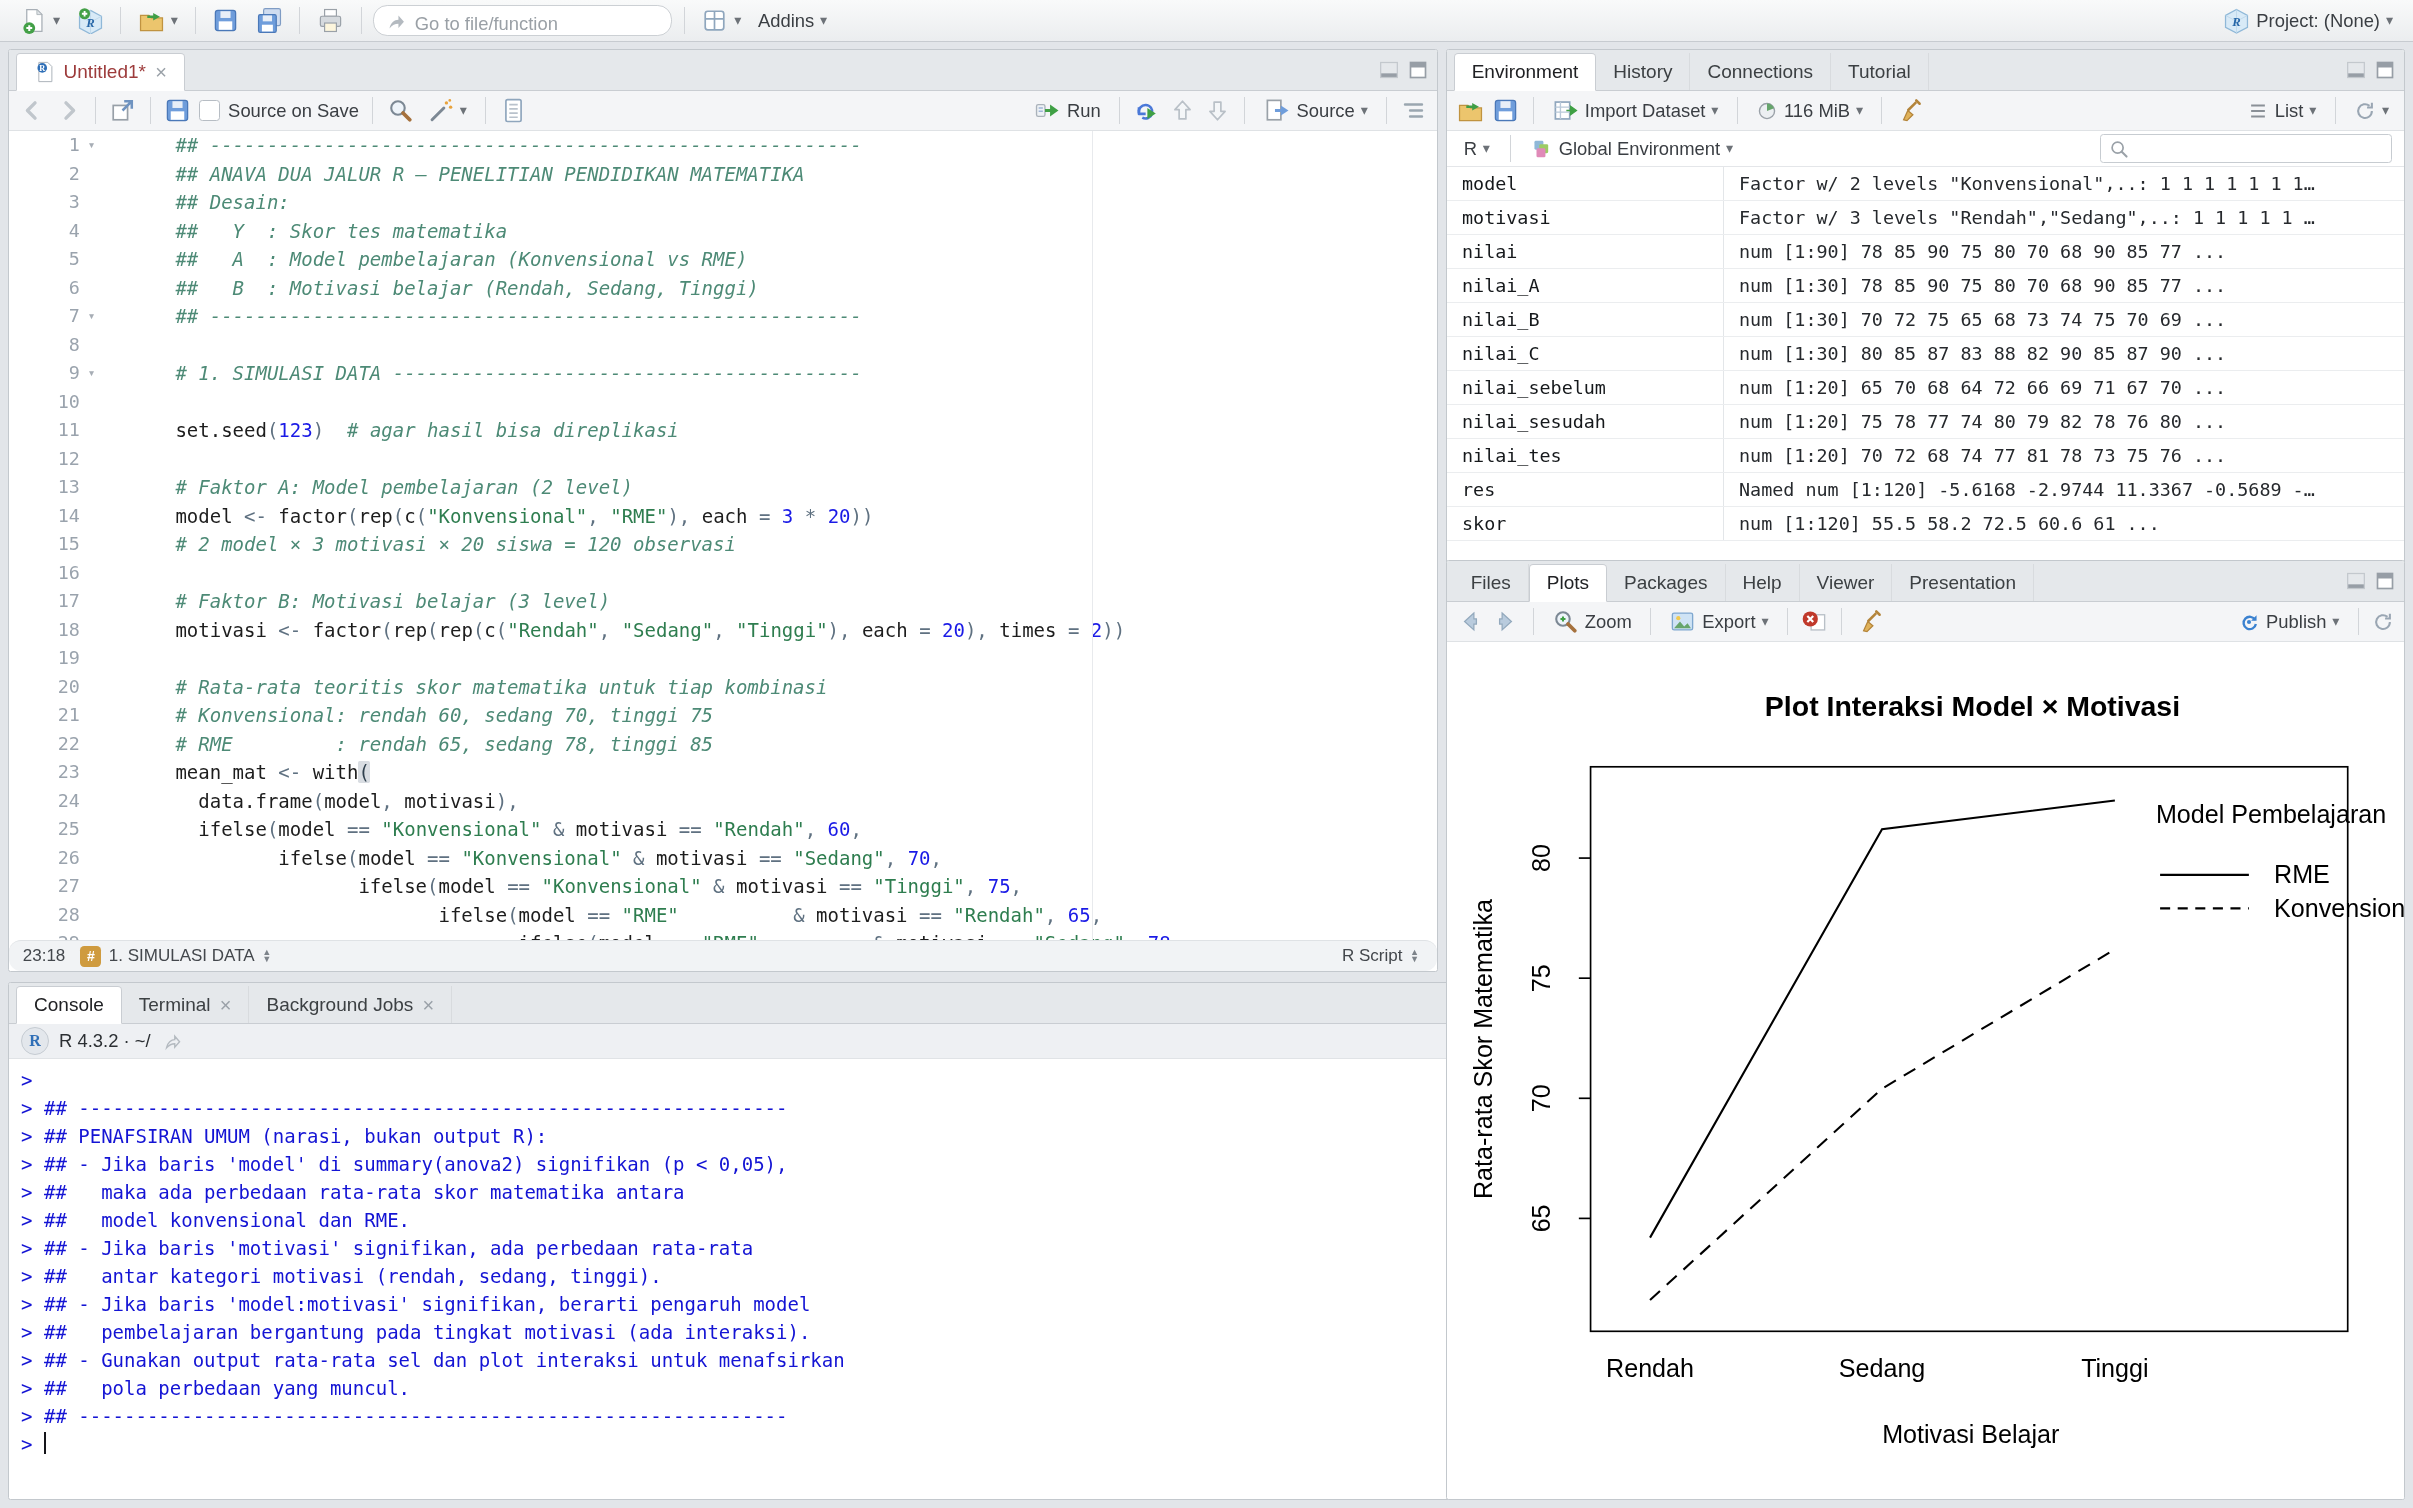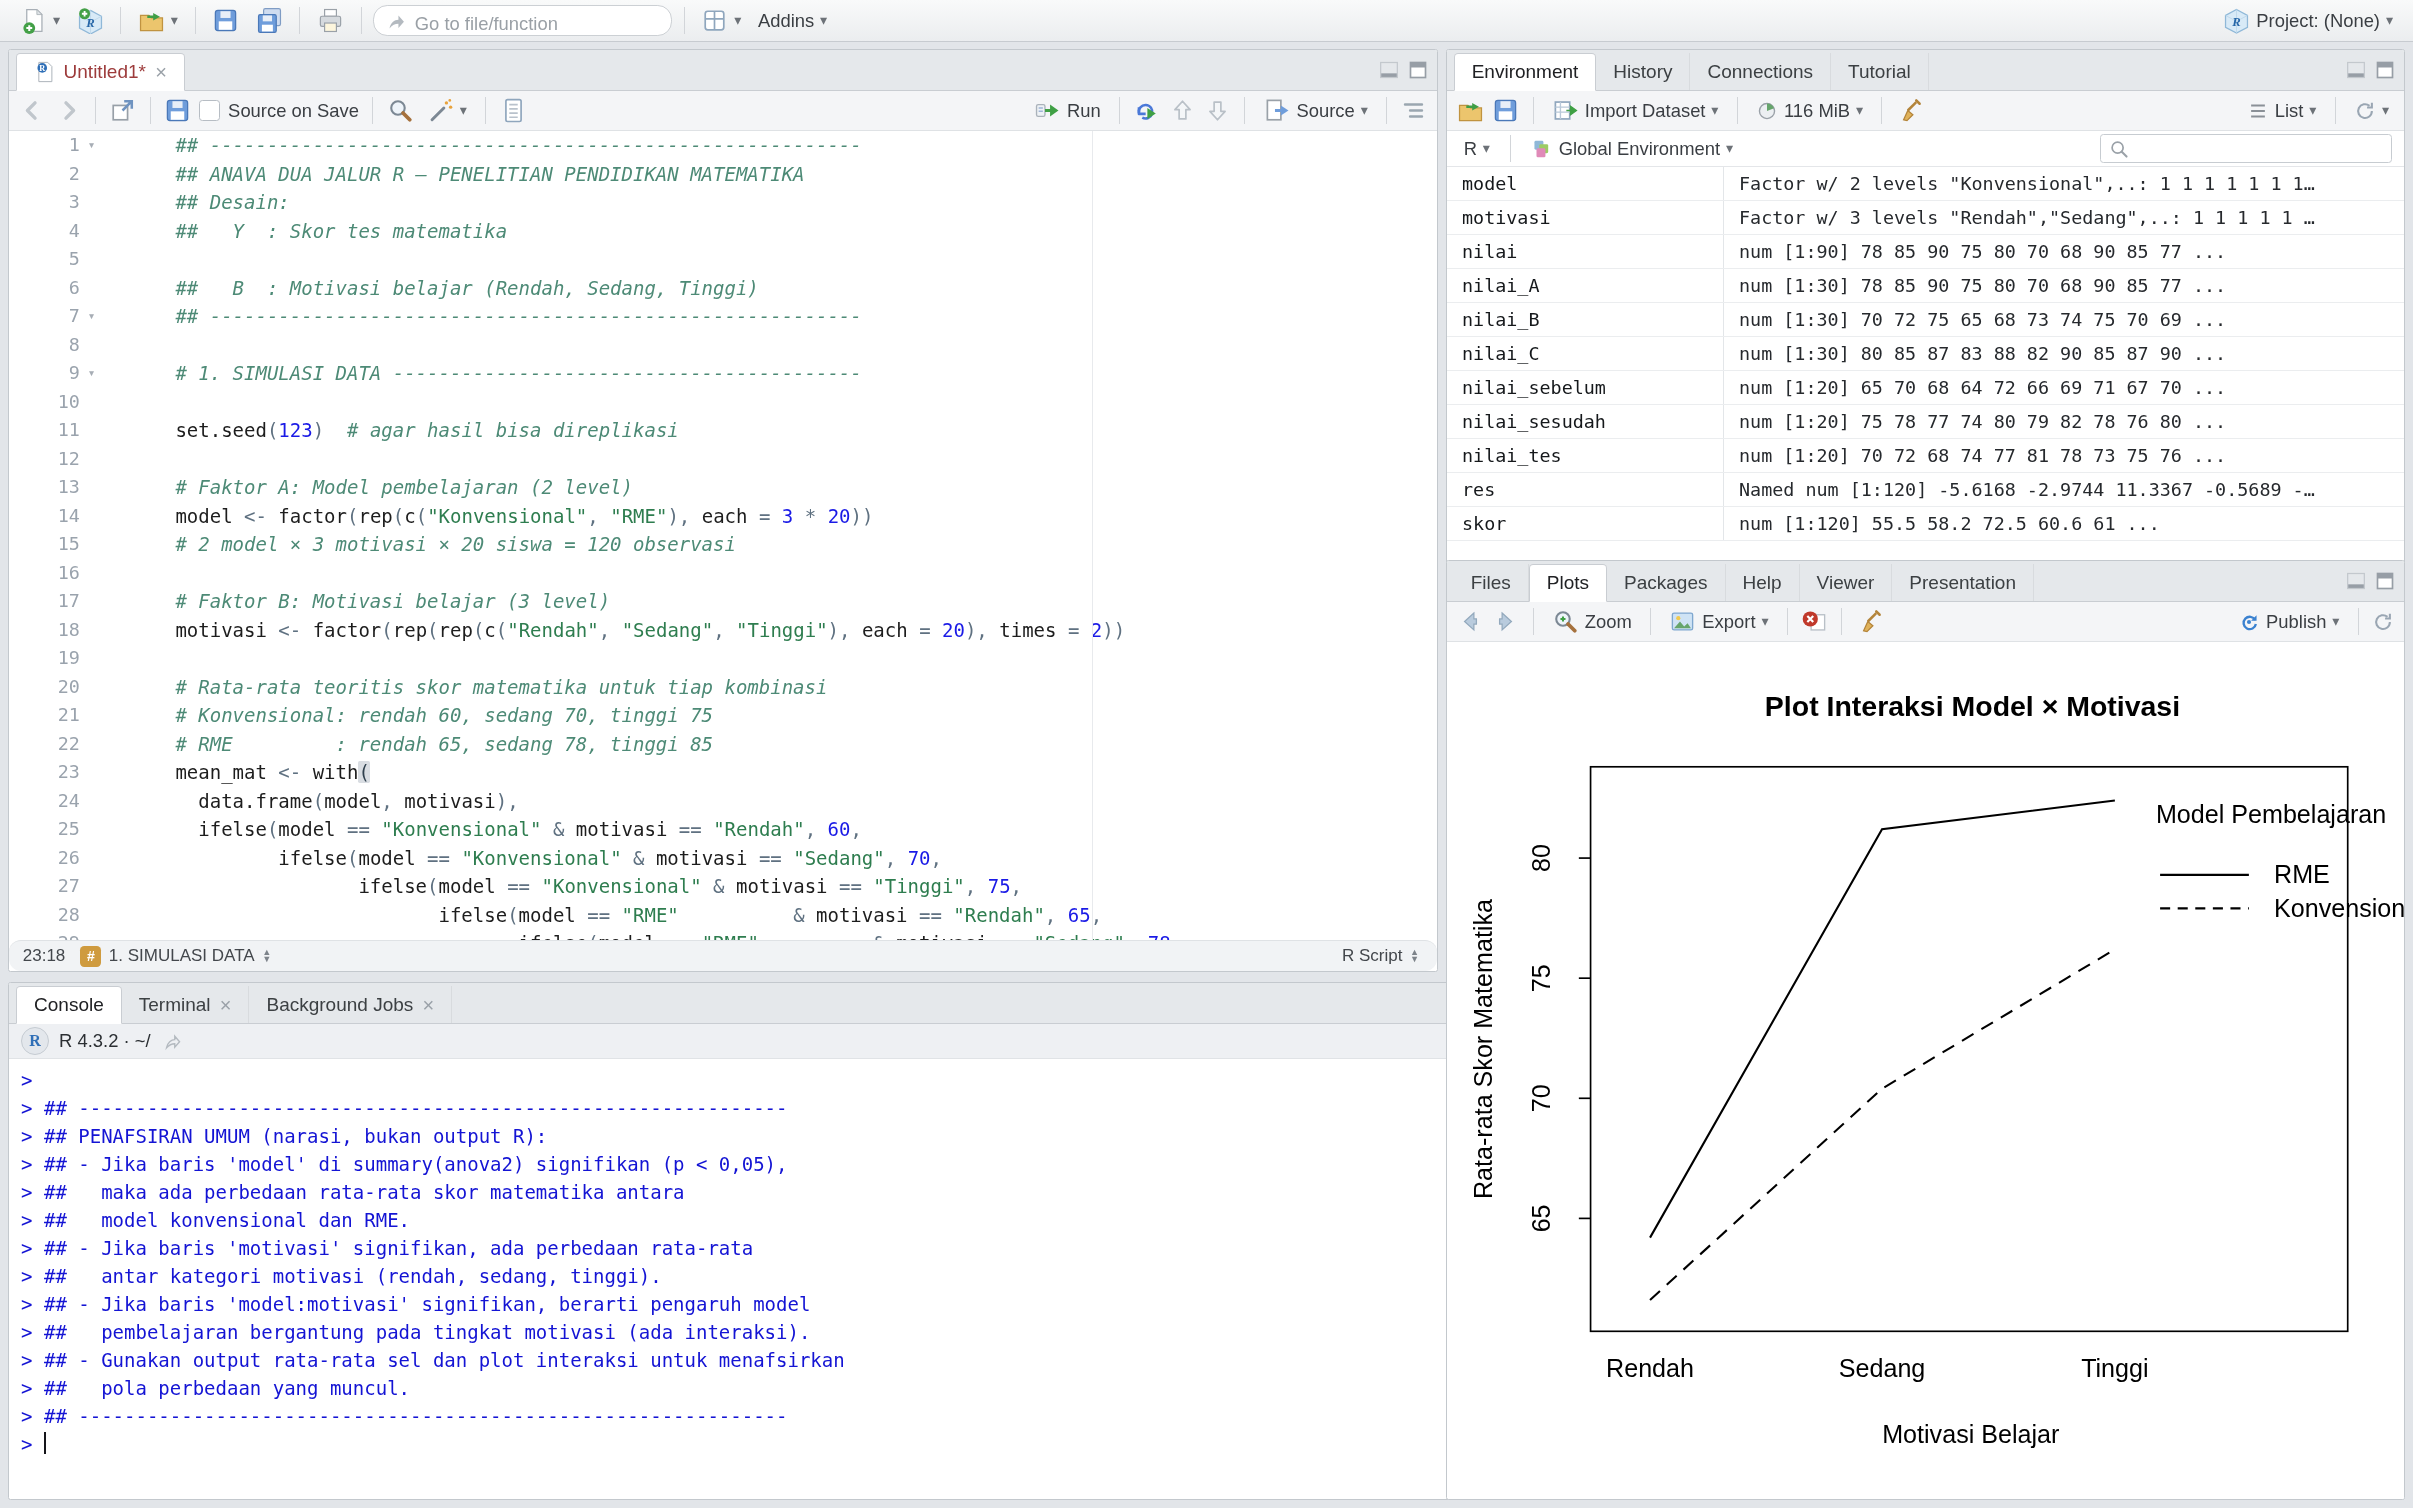--- a/index.html
+++ b/index.html
@@ -276,21 +276,21 @@
         </svg>
     </span>
   </div>
   <div class="code-area" id="code-area">
     <div class="margin-line"></div>
     <div id="code-lines">
         <div class="code-row"><div class="gutter">1<span class="fold">▾</span></div><div class="code-text"><span class="cm">## ---------------------------------------------------------</span></div></div>
         <div class="code-row"><div class="gutter">2<span class="fold"> </span></div><div class="code-text"><span class="cm">## ANAVA DUA JALUR R – PENELITIAN PENDIDIKAN MATEMATIKA</span></div></div>
         <div class="code-row"><div class="gutter">3<span class="fold"> </span></div><div class="code-text"><span class="cm">## Desain:</span></div></div>
         <div class="code-row"><div class="gutter">4<span class="fold"> </span></div><div class="code-text"><span class="cm">##   Y  : Skor tes matematika</span></div></div>
-        <div class="code-row"><div class="gutter">5<span class="fold"> </span></div></div>
+        <div class="code-row"><div class="gutter">5<span class="fold"> </span></div><div class="code-text"><span class="cm">##   A  : Model pembelajaran (Konvensional vs RME)</span></div></div>
         <div class="code-row"><div class="gutter">6<span class="fold"> </span></div><div class="code-text"><span class="cm">##   B  : Motivasi belajar (Rendah, Sedang, Tinggi)</span></div></div>
         <div class="code-row"><div class="gutter">7<span class="fold">▾</span></div><div class="code-text"><span class="cm">## ---------------------------------------------------------</span></div></div>
         <div class="code-row"><div class="gutter">8<span class="fold"> </span></div><div class="code-text"></div></div>
         <div class="code-row"><div class="gutter">9<span class="fold">▾</span></div><div class="code-text"><span class="cm"># 1. SIMULASI DATA -----------------------------------------</span></div></div>
         <div class="code-row"><div class="gutter">10<span class="fold"> </span></div><div class="code-text"></div></div>
         <div class="code-row"><div class="gutter">11<span class="fold"> </span></div><div class="code-text"><span class="tx">set.seed</span><span class="op">(</span><span class="nu">123</span><span class="op">)</span><span class="tx">  </span><span class="cm"># agar hasil bisa direplikasi</span></div></div>
         <div class="code-row"><div class="gutter">12<span class="fold"> </span></div><div class="code-text"></div></div>
         <div class="code-row"><div class="gutter">13<span class="fold"> </span></div><div class="code-text"><span class="cm"># Faktor A: Model pembelajaran (2 level)</span></div></div>
         <div class="code-row"><div class="gutter">14<span class="fold"> </span></div><div class="code-text"><span class="tx">model </span><span class="op">&lt;-</span><span class="tx"> factor</span><span class="op">(</span><span class="tx">rep</span><span class="op">(</span><span class="tx">c</span><span class="op">(</span><span class="st">"Konvensional"</span><span class="op">,</span><span class="tx"> </span><span class="st">"RME"</span><span class="op">),</span><span class="tx"> each </span><span class="op">=</span><span class="tx"> </span><span class="nu">3</span><span class="tx"> </span><span class="op">*</span><span class="tx"> </span><span class="nu">20</span><span class="op">))</span></div></div>
         <div class="code-row"><div class="gutter">15<span class="fold"> </span></div><div class="code-text"><span class="cm"># 2 model × 3 motivasi × 20 siswa = 120 observasi</span></div></div>

